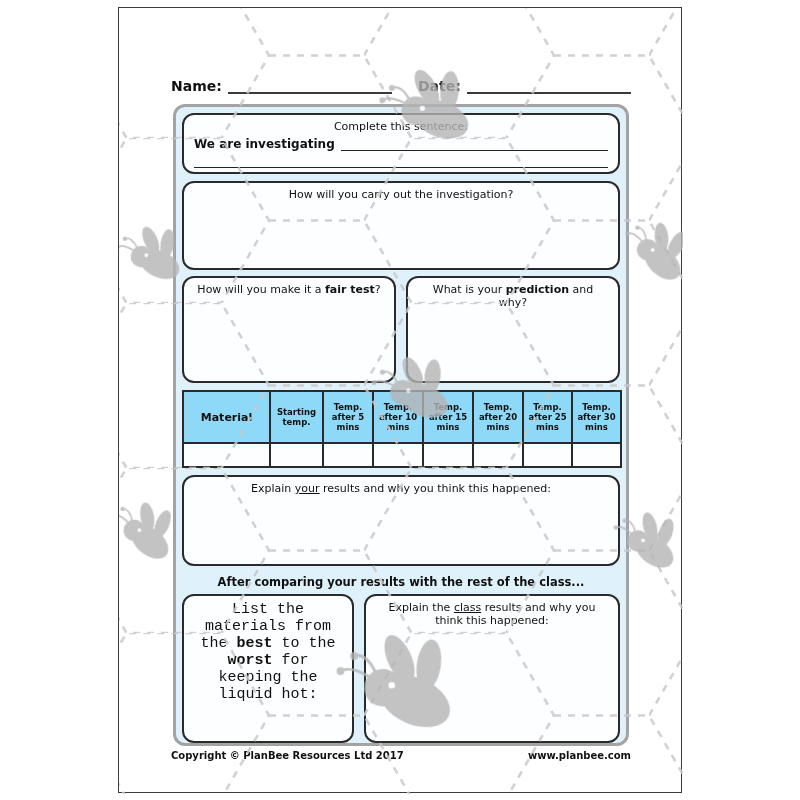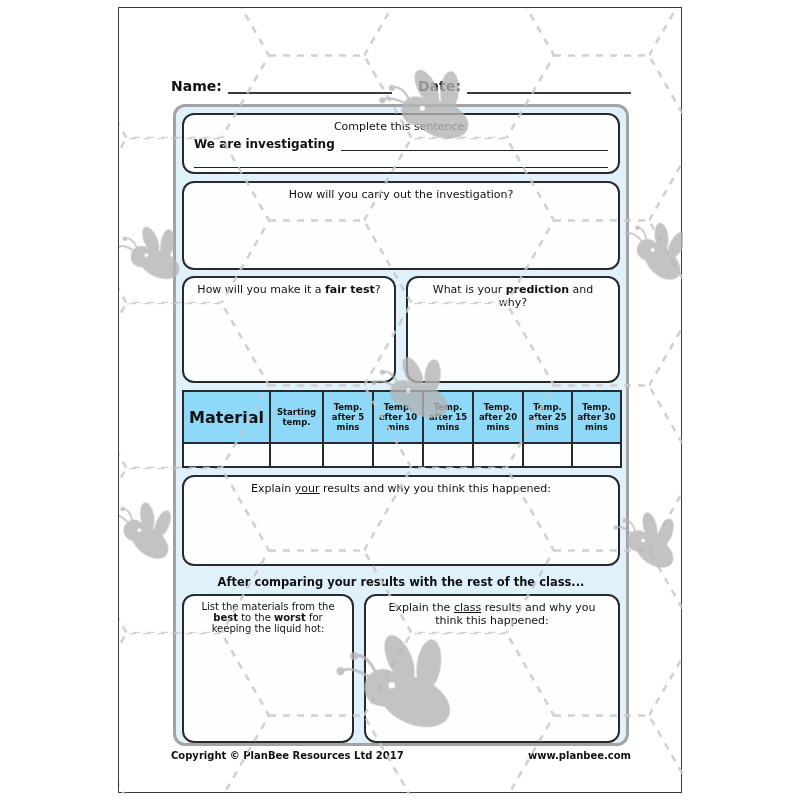--- a/index.html
+++ b/index.html
@@ -42,27 +42,27 @@
   .sentence-fill { flex:1 1 auto; border-bottom:1.5px solid #222; height:14px; margin-left:6px; }
   .sentence-line2 { border-bottom:1.5px solid #222; height:17px; width:100%; }
 
   .box-carryout { left:6px; top:74px; width:438px; height:89px; }
   .box-fairtest { left:6px; top:169px; width:214px; height:107px; }
   .box-prediction { left:230px; top:169px; width:214px; height:107px; }
 
   .rtable { position:absolute; left:6px; top:283px; width:438px; border-collapse:collapse; table-layout:fixed; }
   .rtable th, .rtable td { border:2px solid #2a2a2a; }
   .rtable th { background:#8ED9F8; font-size:8.5px; font-weight:bold; color:#111; height:52px; padding:2px 1px; text-align:center; }
-  .rtable th.mat { font-size:16px; }
+  .rtable th.mat { font-size:11px; }
   .rtable td { height:24px; background:rgba(255,255,255,0.9); }
 
   .box-explain { left:6px; top:368px; width:438px; height:91px; }
   .compare-bar { position:absolute; left:0; top:468px; width:100%; text-align:center; font-size:11.5px; font-weight:bold; color:#111; }
   .box-list { left:6px; top:487px; width:172px; height:149px; }
-  .box-list .boxtitle { font-size:10px; }
+  .box-list .boxtitle { font-size:15px;font-family:Liberation Mono, monospace; }
   .box-class { left:188px; top:487px; width:256px; height:149px; }
 
   .footer-row { position:absolute; left:52px; top:742px; width:460px; display:flex; justify-content:space-between; z-index:2; }
   .foot-text { font-size:10px; font-weight:bold; color:#111; }
 
   .b { font-weight:bold; }
   .u { text-decoration:underline; }
 </style>
 </head>
 <body>

